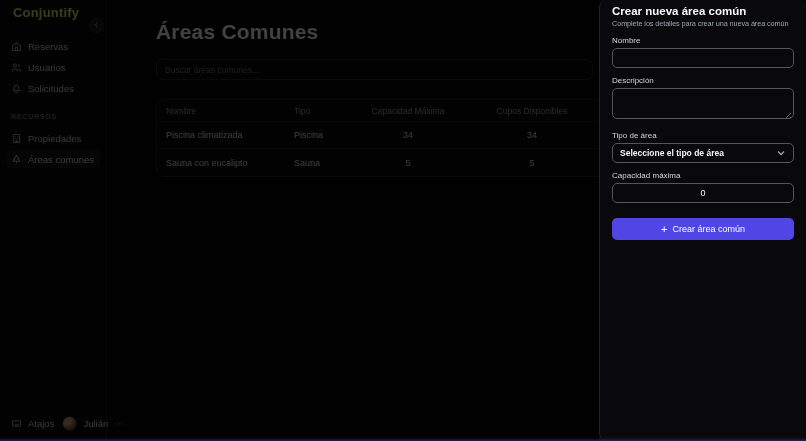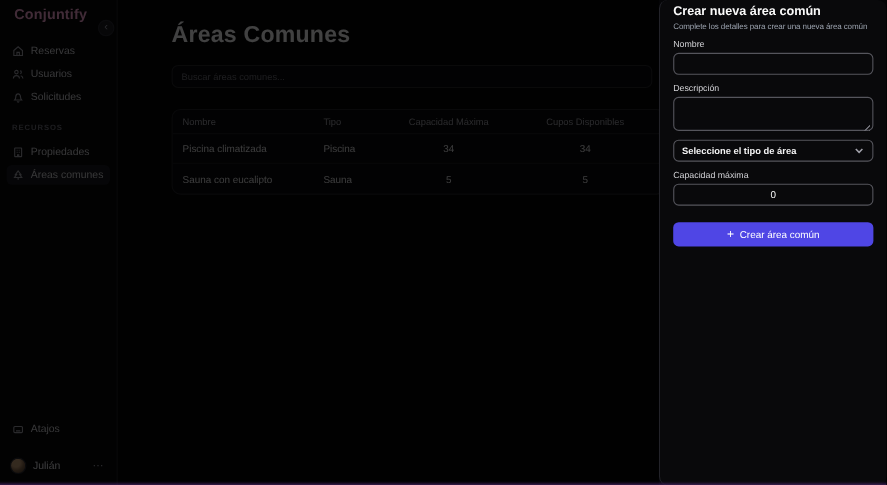--- a/index.html
+++ b/index.html
@@ -14,42 +14,42 @@
 
   
   .sidebar {
     width: 107px; min-width: 107px; height: 441px;
     background: #09090b;
     border-right: 1px solid #1f1f23;
     display: flex; flex-direction: column;
     padding: 5px 6px 6px 6px;
     position: relative;
   }
-  .logo { font-size: 13px; font-weight: 700; color: #f9a8d4; padding-left: 7px; letter-spacing: .2px; }
+  .logo { font-size: 13px; font-weight: 700; color: #bef264; padding-left: 7px; letter-spacing: .2px; }
   .collapse-btn {
     position: absolute; top: 18px; left: 89px;
     width: 15px; height: 15px; border-radius: 50%;
     background: #1b1b20; border: 1px solid #2b2b31;
     color: #a1a1aa; font-size: 10px; line-height: 12px; text-align: center;
     cursor: pointer; z-index: 3;
   }
   .nav { margin-top: 17px; display: flex; flex-direction: column; gap: 3px; }
   .nav-item {
     display: flex; align-items: center; gap: 6px;
     height: 18px; padding: 0 5px; border-radius: 5px;
     color: #d4d4d8; font-size: 9.5px; cursor: pointer;
   }
   .nav-item.active { background: #1a1a20; }
   .nav-item .icn { width: 11px; height: 11px; display: inline-flex; color: #a1a1aa; flex: none; }
   .icn svg { width: 11px; height: 11px; }
   .section-label {
     margin: 16px 0 5px 5px;
     font-size: 7px; letter-spacing: .8px; color: #71717a; font-weight: 700;
   }
-  .sidebar-footer { margin-top: auto; display: flex; flex-direction: column; gap: 12px; }
+  .sidebar-footer { margin-top: auto; display: flex; gap: 0; align-items: center; }
   .user-row {
     display: flex; align-items: center; gap: 6px;
     height: 24px; padding: 0 3px; border-radius: 5px; cursor: pointer;
   }
   .avatar {
     width: 15px; height: 15px; border-radius: 50%; flex: none;
     background: radial-gradient(circle at 35% 30%, #caa27a 0 30%, #8a6a4d 55%, #3c2f25 100%);
     border: 1px solid #2b2b31;
   }
   .user-name { font-size: 9.5px; color: #e4e4e7; flex: 1; }
@@ -259,20 +259,21 @@
 
     <label class="field-label">Nombre</label>
     <input class="fld" type="text" value="" style="">
 
     <label class="field-label">Descripción</label>
     <div class="textarea-wrap">
       <textarea class="fld" style=""></textarea>
       <span class="resize-handle"></span>
     </div>
 
+    <label class="field-label">Tipo de área</label>
     <div class="fld select">
       <span class="sel-text">Seleccione el tipo de área</span>
       <span class="icn">
         <svg viewBox="0 0 10 10" fill="none" stroke="currentColor" stroke-width="1.4">
             <path d="M2 3.5 5 6.5 8 3.5"></path>
           </svg>
       </span>
     </div>
 
     <label class="field-label">Capacidad máxima</label>

